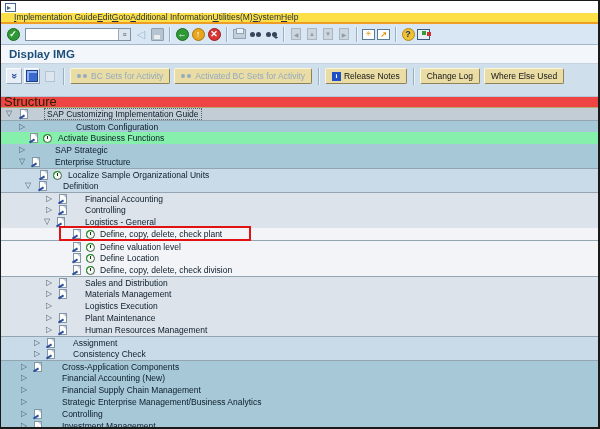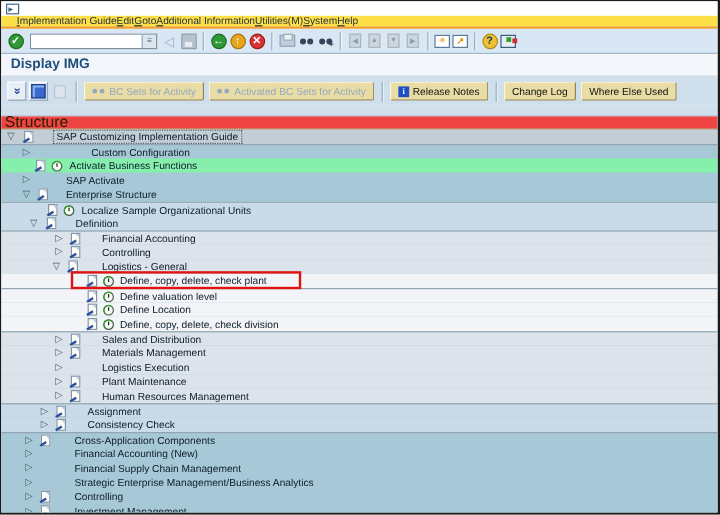--- a/index.html
+++ b/index.html
@@ -206,21 +206,21 @@
         <span class="t-arrow" style="left: 18px;">▷</span>
         <span class="t-label" style="left: 75px;">Custom Configuration</span>
       </div>
       <div class="tree-row" style="background: #86efac;">
         <span class="doc" style="left: 29px;"></span>
         <span class="clock" style="left: 42px;"></span>
         <span class="t-label" style="left: 57px;">Activate Business Functions</span>
       </div>
       <div class="tree-row" style="background: rgb(166, 200, 215);">
         <span class="t-arrow" style="left: 18px;">▷</span>
-        <span class="t-label" style="left: 54px;">SAP Activate</span>
+        <span class="t-label" style="left: 54px;">SAP Strategic</span>
       </div>
       <div class="tree-row" style="background: rgb(166, 200, 215);">
         <span class="t-arrow" style="left: 18px;">▽</span>
         <span class="doc" style="left: 31px;"></span>
         <span class="t-label" style="left: 54px;">Enterprise Structure</span>
       </div>
       <div class="tree-row band-start" style="background: rgb(201, 219, 232);">
         <span class="doc" style="left: 39px;"></span>
         <span class="clock" style="left: 52px;"></span>
         <span class="t-label" style="left: 67px;">Localize Sample Organizational Units</span>

